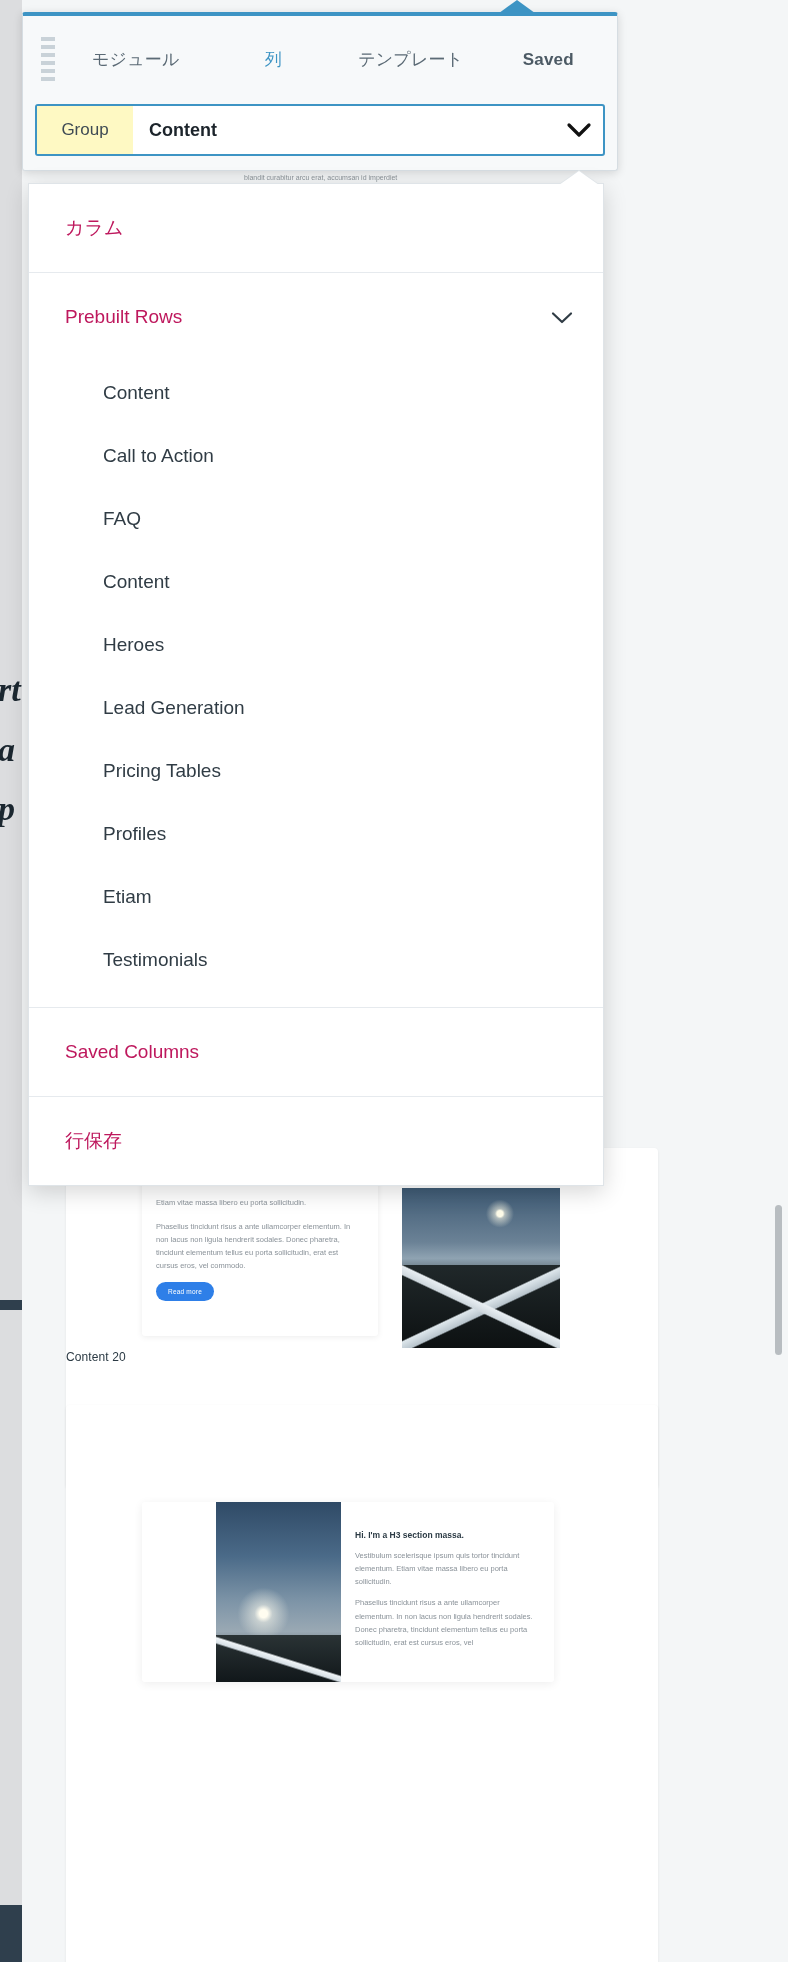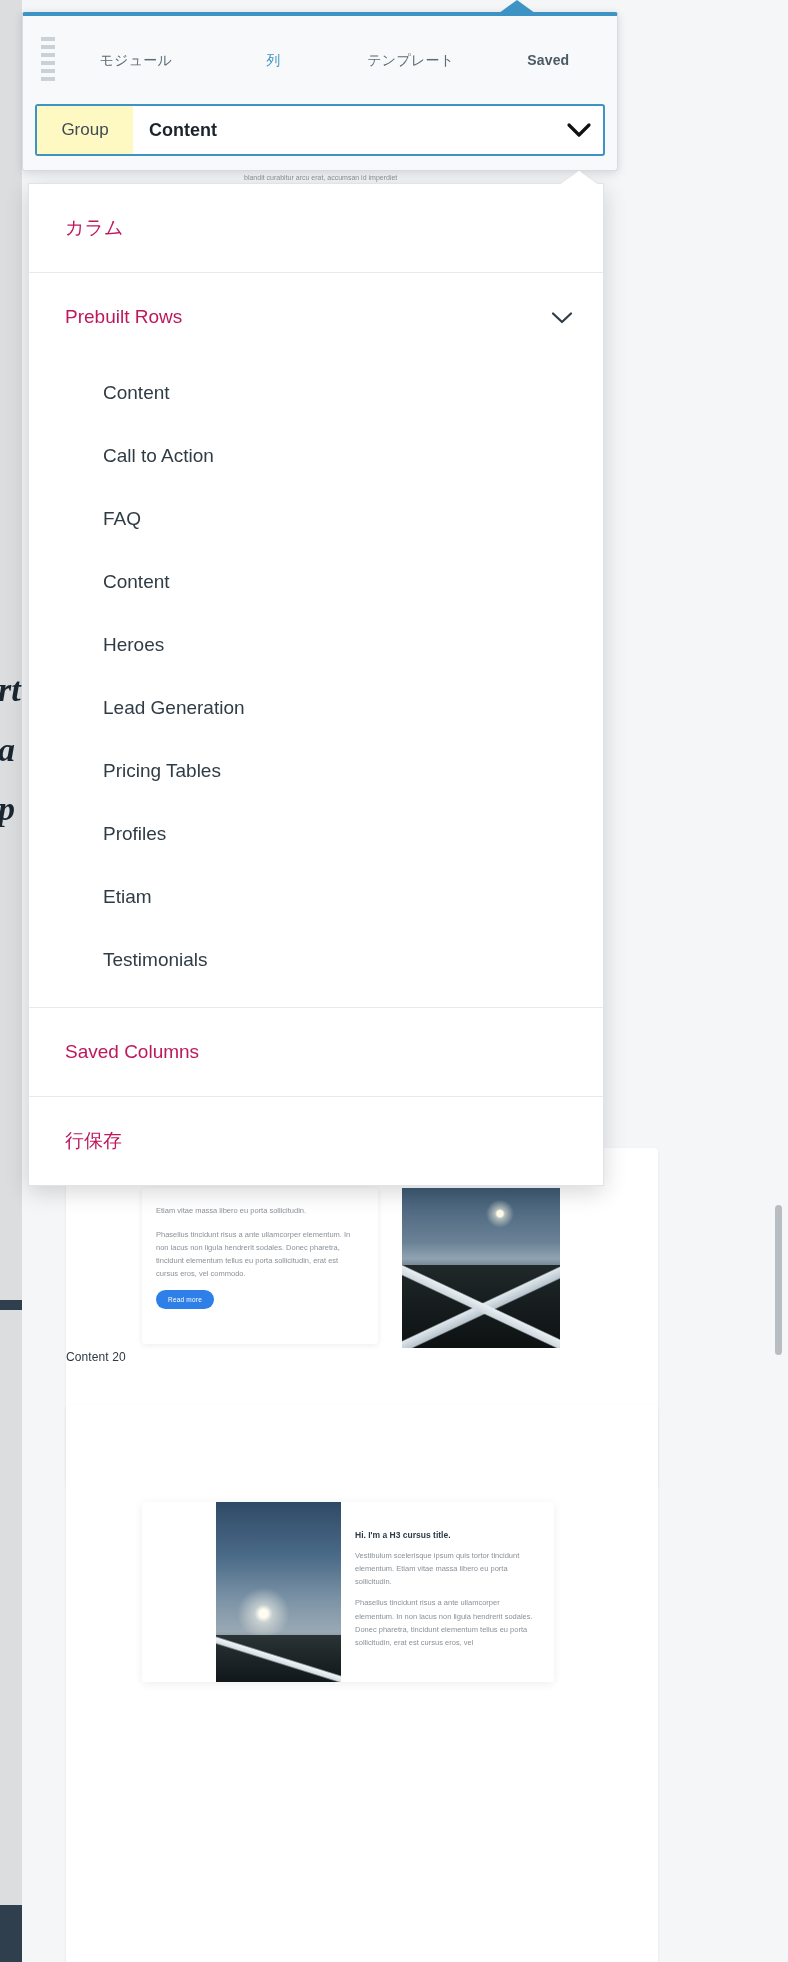--- a/index.html
+++ b/index.html
@@ -88,21 +88,21 @@
   .panel-tabs {
     position: relative; display: flex; align-items: center;
     height: 88px; padding-left: 18px;
   }
   .grip {
     width: 14px; height: 46px; margin-right: 12px; flex: 0 0 auto;
     background: repeating-linear-gradient(to bottom,
       #c9d2d8 0 4px, transparent 4px 8px);
   }
   .tab {
-    flex: 1 1 0; text-align: center; font-size: 14px; color: #5b6a75;
+    flex: 1 1 0; text-align: center; font-size: 17px; color: #5b6a75;
     line-height: 1.35; padding: 0 4px; cursor: pointer;
     letter-spacing: .2px;
   }
   .tab.active { color: #3d94c4; }
   .tab.bold { color: #4c5a64; font-weight: 700; }
 
   
   .group-row {
     position: relative; margin: 0 12px 14px 12px;
     display: flex; align-items: center; height: 52px;
@@ -171,37 +171,37 @@
   <div class="dark-band" style="top:1300px;height:10px;"></div>
   <div class="dark-band" style="top:1905px;height:57px;"></div>
 
   <div class="page-canvas">
 
     <div style="position:absolute;left:222px;top:174px;font-size:7px;color:#8d959b;white-space:nowrap;">blandit curabitur arcu erat, accumsan id imperdiet</div>
 
     <div style="position:absolute;left:-24px;top:660px;font:italic 700 34px 'Liberation Serif',serif;color:#1b2730;line-height:1.75;">rt<br>a<br>p</div>
 
     <div class="bg-row" style="top:1148px;height:340px;">
-      <div class="mini-card" style="left:76px;top:40px;width:236px;height:156px;border-radius:3px;box-shadow:0 1px 6px rgba(0,0,0,.08);">
+      <div class="mini-card" style="left:76px;top:32px;width:236px;height:156px;border-radius:3px;box-shadow:0 1px 6px rgba(0,0,0,.08);">
         <div class="mini-text" style="position:absolute;left:14px;top:16px;width:206px;">Etiam vitae massa libero eu porta sollicitudin.</div>
         <div class="mini-text" style="position:absolute;left:14px;top:40px;width:206px;">Phasellus tincidunt risus a ante ullamcorper elementum. In non lacus non ligula hendrerit sodales. Donec pharetra, tincidunt elementum tellus eu porta sollicitudin, erat est cursus eros, vel commodo.</div>
         <div style="position:absolute;left:14px;top:100px;">
           <span class="mini-btn">Read more</span>
         </div>
       </div>
       <div class="photo-mtn" style="position:absolute;left:336px;top:40px;width:158px;height:160px;"></div>
     </div>
 
     <div class="bg-row-label" style="top:1350px;">Content 20</div>
 
     <div class="bg-row" style="top:1405px;height:560px;">
       <div class="mini-card" style="left:76px;top:97px;width:412px;height:180px;border-radius:3px;box-shadow:0 2px 10px rgba(0,0,0,.07);">
         <div class="photo-sky" style="position:absolute;left:74px;top:0;width:125px;height:180px;"></div>
         <div style="position:absolute;left:213px;top:28px;width:178px;">
-          <div class="mini-h3">Hi. I'm a H3 cursus title.</div>
+          <div class="mini-h3">Hi. I'm a H3 section massa.</div>
           <div class="mini-text" style="margin-top:9px;">Vestibulum scelerisque ipsum quis tortor tincidunt elementum. Etiam vitae massa libero eu porta sollicitudin.</div>
           <div class="mini-text" style="margin-top:8px;">Phasellus tincidunt risus a ante ullamcorper elementum. In non lacus non ligula hendrerit sodales. Donec pharetra, tincidunt elementum tellus eu porta sollicitudin, erat est cursus eros, vel</div>
         </div>
       </div>
     </div>
 
   </div>
 
   <div class="panel">
     <div class="panel-caret"></div>

